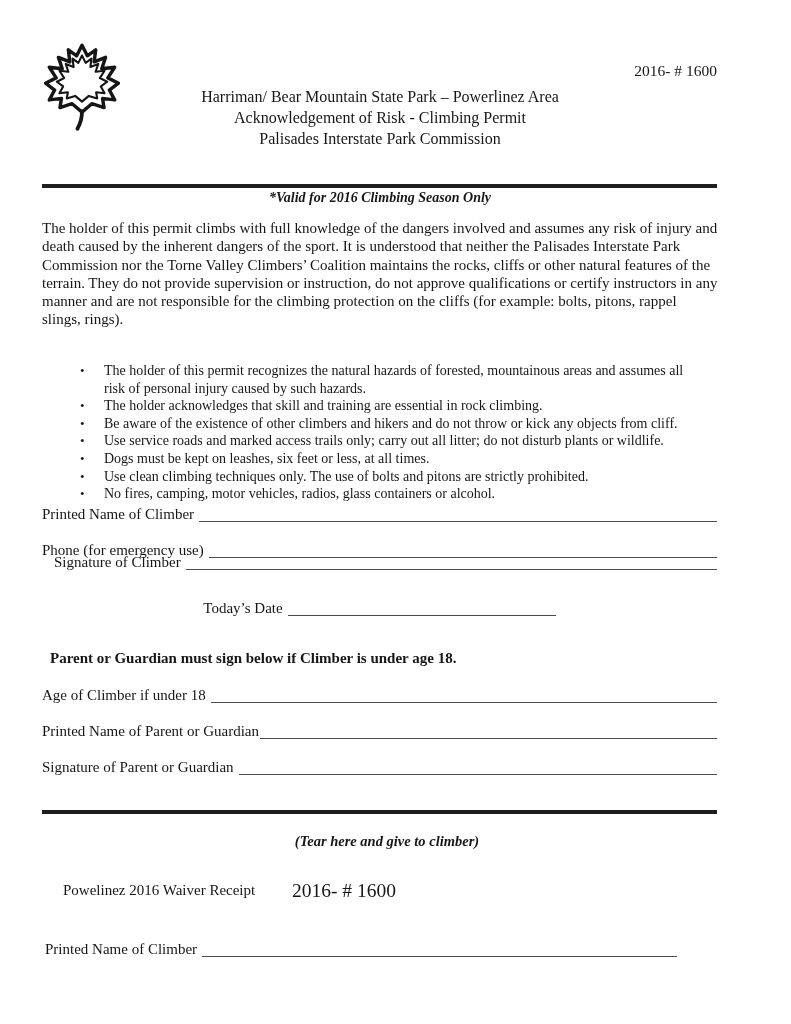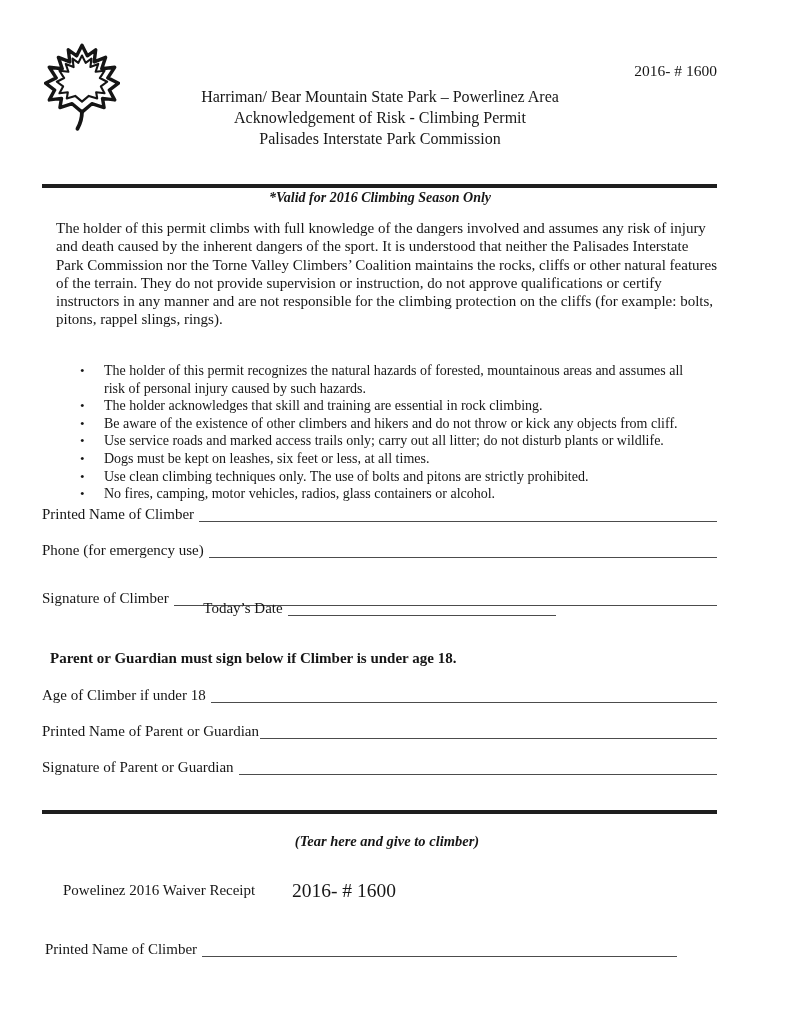--- a/index.html
+++ b/index.html
@@ -19,37 +19,37 @@
   .titles{top:86px;left:0;width:100%;text-align:center;font-size:16px;line-height:21px;}
 
   
   .rule{left:42px;right:43px;height:4px;background:#1e1e1e;}
   .rule-1{top:184px;}
   .rule-tear{top:810px;}
 
   .valid-note{top:190px;left:0;width:100%;text-align:center;
     font-weight:bold;font-style:italic;font-size:14px;}
 
-  .intro{top:219px;left:56px;right:41px;font-size:15px;line-height:18.3px;text-align:left;}
+  .intro{top:219px;left:42px;right:41px;font-size:15px;line-height:18.3px;text-align:left;}
 
   
   .rules-list{top:350px;left:42px;right:48px;list-style:none;margin:12px;padding:0;
     font-size:14px;line-height:17.6px;}
   .rules-list li{position:relative;padding-left:50px;}
   .bullet{position:absolute;left:26px;top:0;}
   .bullet::before{content:"\2022";font-size:13px;}
 
   
   .frow{display:flex;align-items:flex-end;left:42px;right:43px;font-size:15px;line-height:19px;}
   .frow .lbl{white-space:nowrap;}
   .fline{flex:1;margin-left:5px;margin-bottom:2px;height:0;border-bottom:1px solid #4c4c4c;}
   .fline.fixed{flex:none;}
   .row-printed{top:505px;}
   .row-phone{top:541px;}
-  .row-signature{top:589px;}
+  .row-signature{top:553px;margin-left:12px;}
   .row-date{top:599px;justify-content:center;}
   .row-date .fline{width:268px;}
   .parent-note{top:650px;left:42px;right:43px;font-weight:bold;font-size:15px;margin-left:8px;}
   .row-age{top:686px;}
   .row-parent-name{top:722px;}
   .row-parent-name .fline{margin-left:1px;}
   .row-parent-sign{top:758px;}
 
   
   .tear-note{top:833px;left:0;width:100%;text-align:center;

